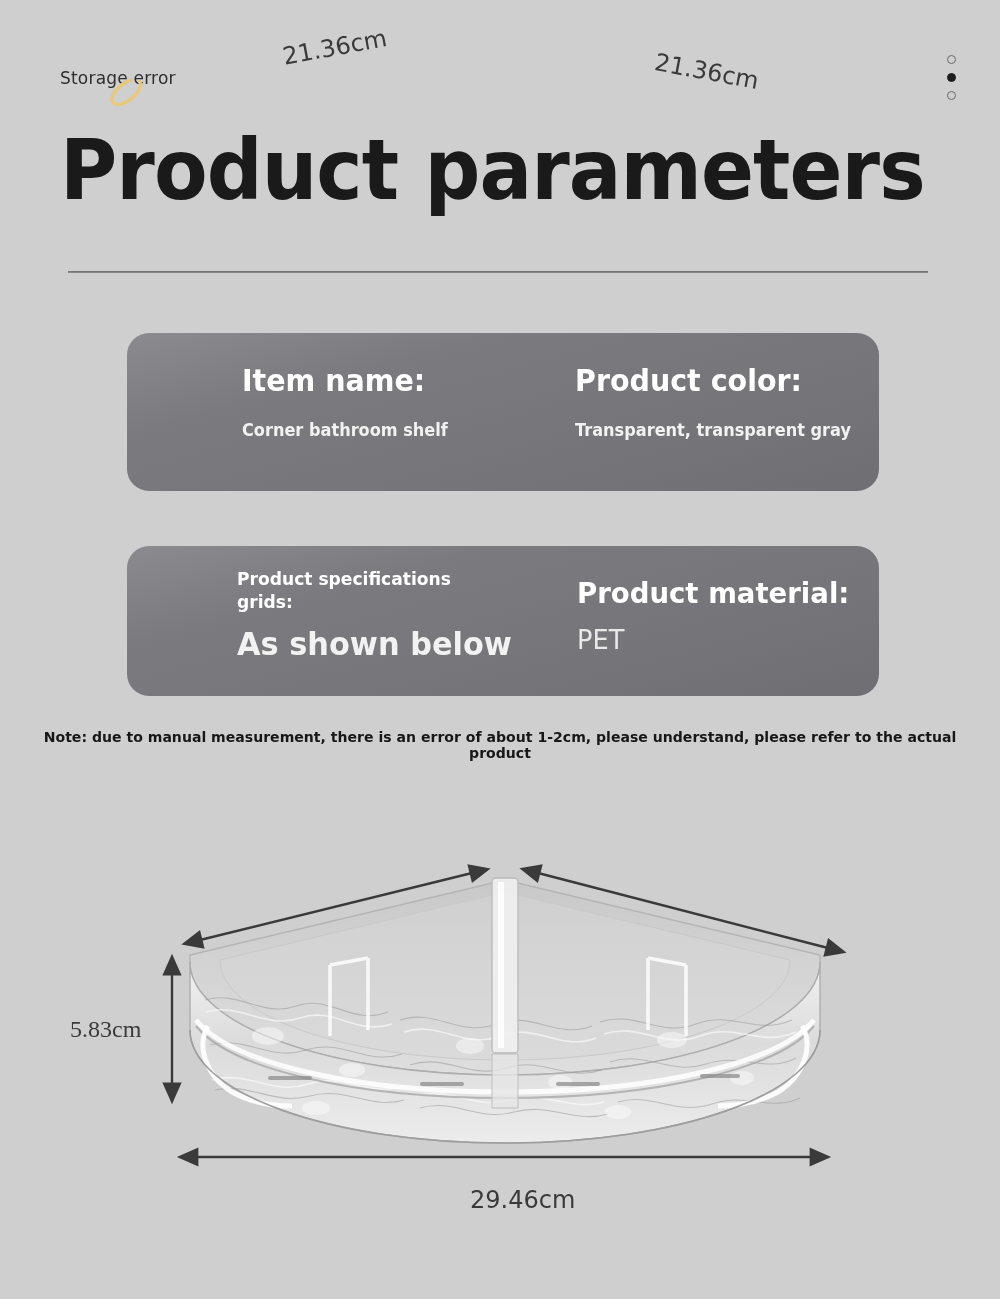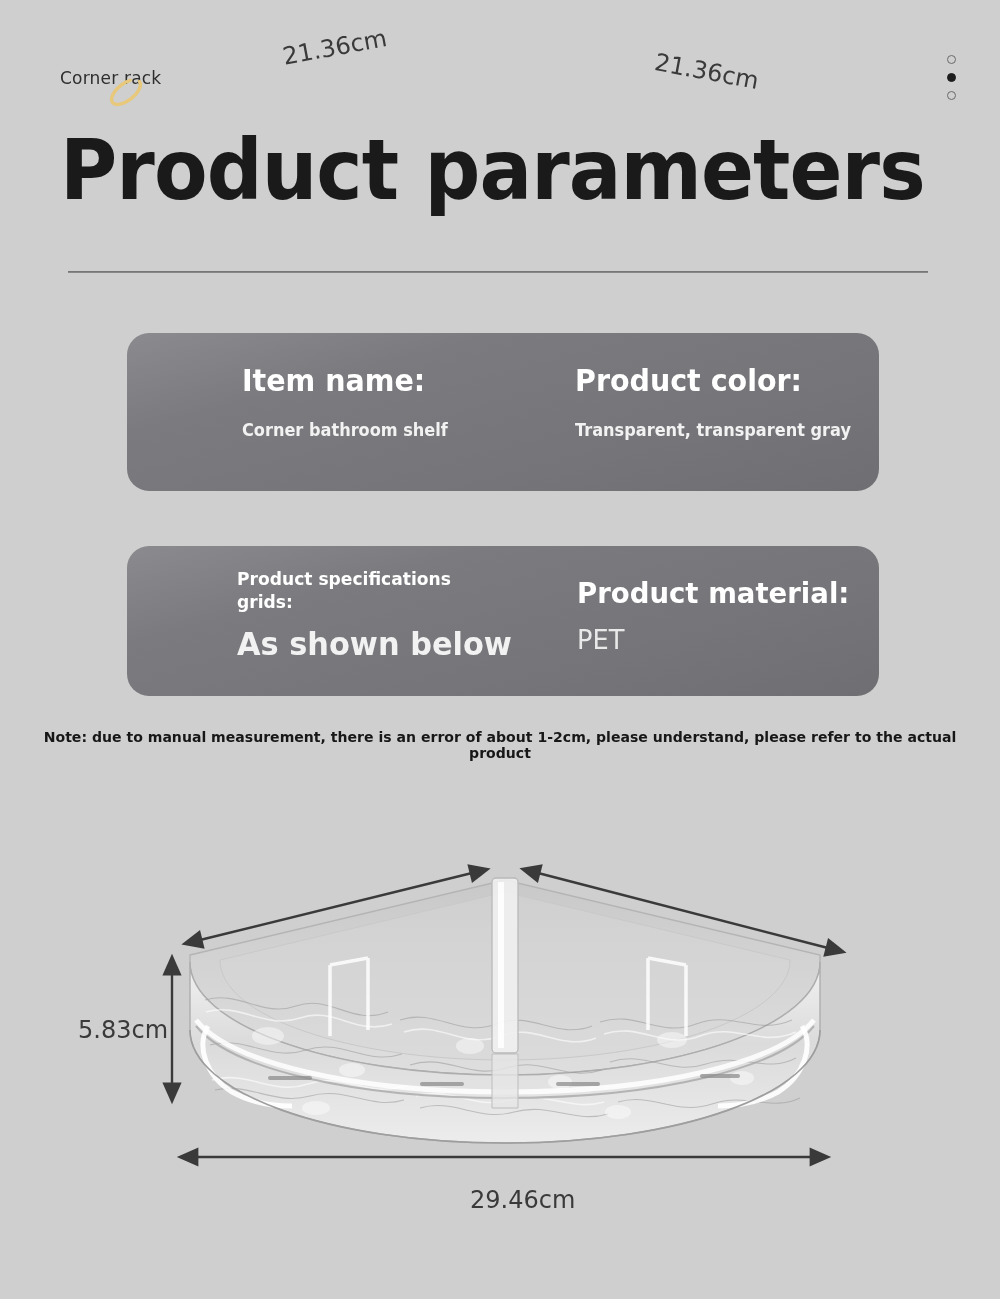--- a/index.html
+++ b/index.html
@@ -111,27 +111,27 @@
 
   .dim-text {
     position:absolute;
     font-family:"DejaVu Sans", sans-serif;
     font-size:24px;
     color:#3a3a3a;
     white-space:nowrap;
   }
   .dim-left  { left:283px; top:43px; transform:rotate(-10.5deg); transform-origin:left center; }
   .dim-right { left:655px; top:48px; transform:rotate(10.5deg); transform-origin:left center; }
-  .dim-height{ left:78px;  top:1016px; }
+  .dim-height{ left:70px;  top:1016px;font-family:Liberation Serif, serif; }
   .dim-width { left:470px; top:1157px;margin-top:29px; }
 </style>
 </head>
 <body>
 
-<div class="brand">Corner rack</div>
+<div class="brand">Storage error</div>
 <svg class="brand-swoosh" viewBox="0 0 42 40">
   <ellipse cx="21" cy="20" rx="17" ry="8.5" transform="rotate(-38 21 20)" fill="none" stroke="#e8c87a" stroke-width="3.4" stroke-linecap="round" stroke-dasharray="72 40"></ellipse>
 </svg>
 
 <div class="dots">
   <span class="dot"></span>
   <span class="dot filled"></span>
   <span class="dot"></span>
 </div>
 

